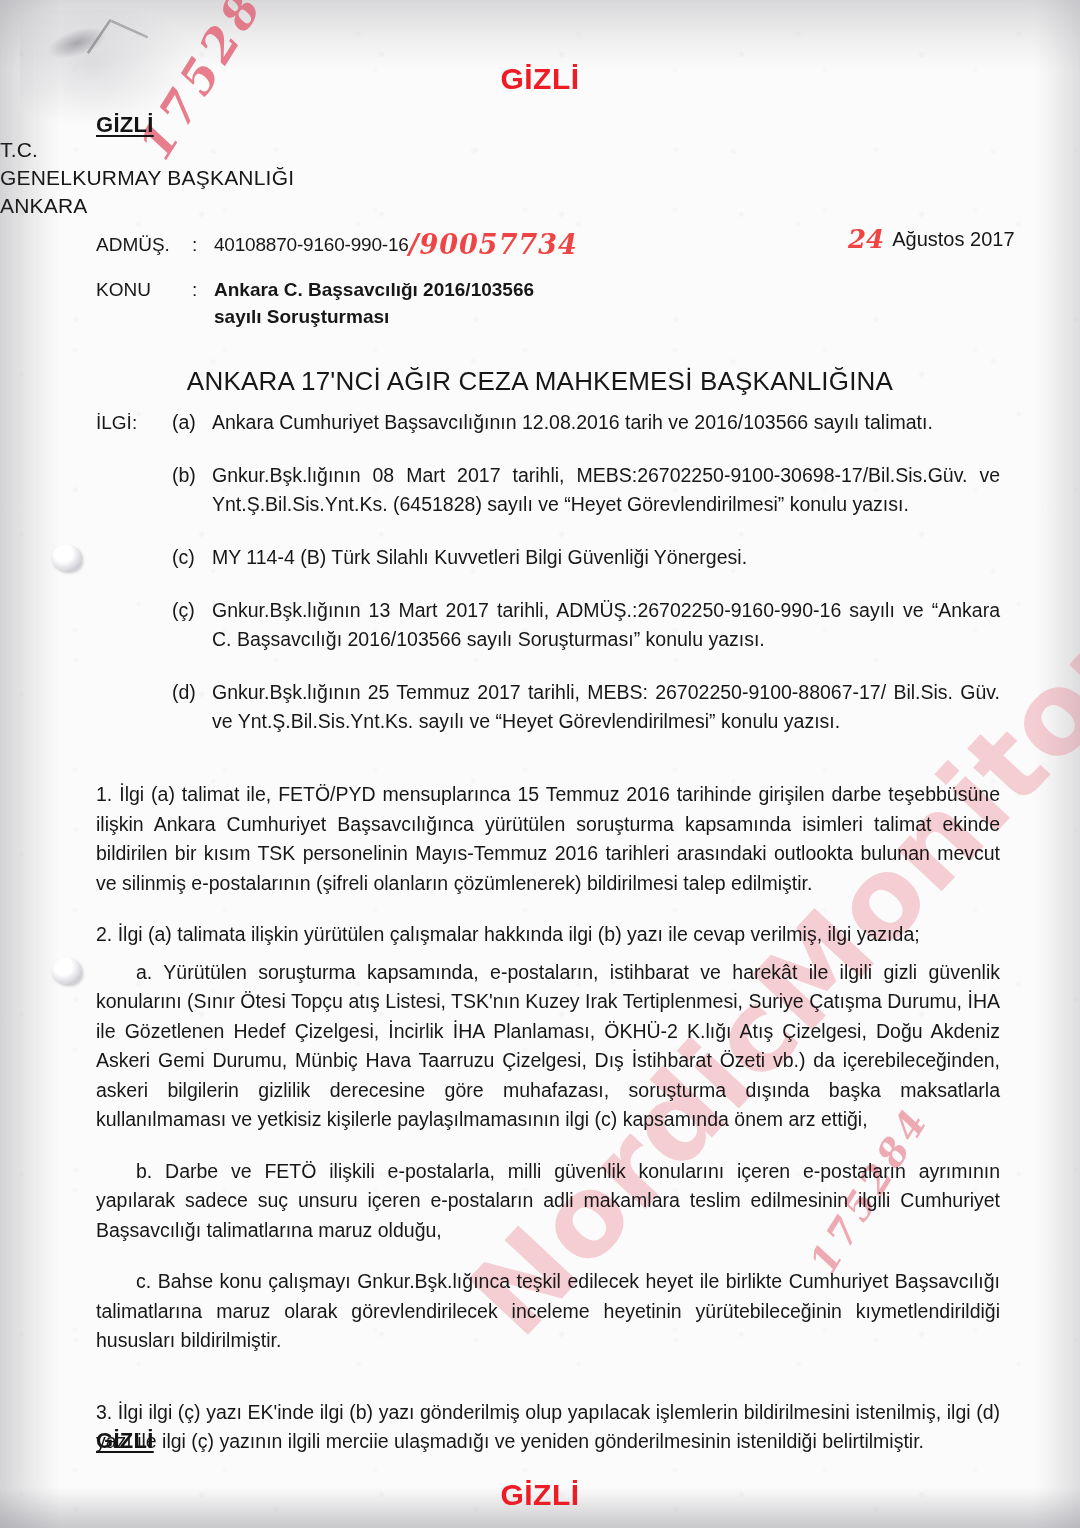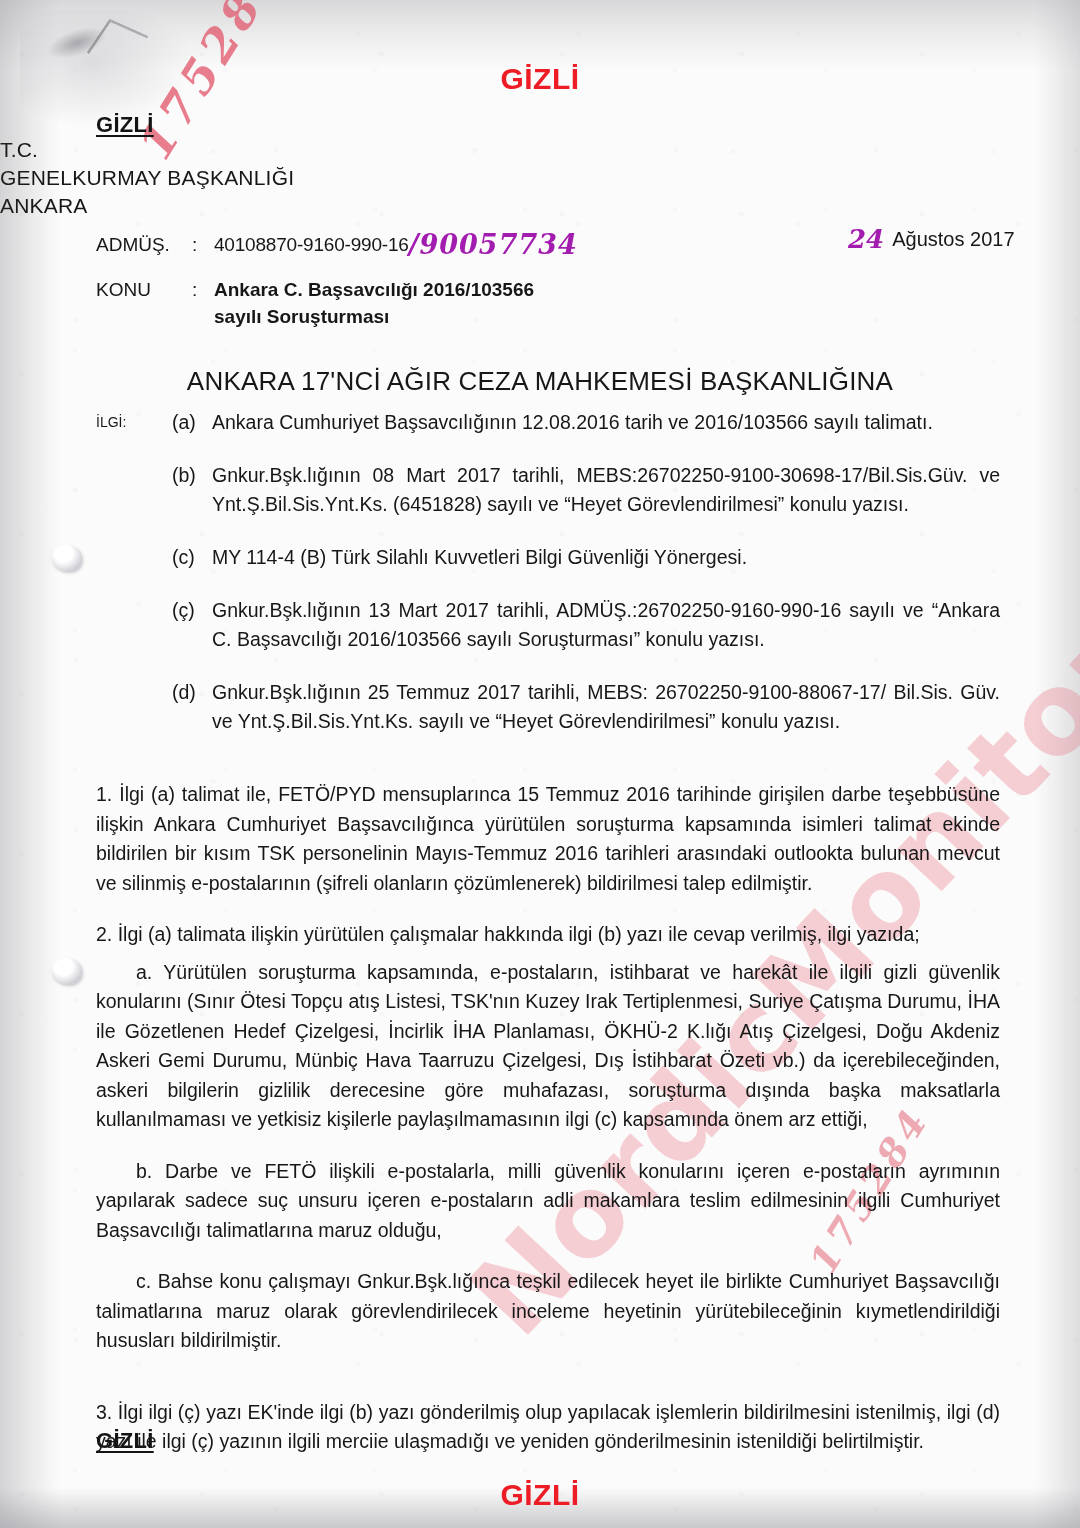--- a/index.html
+++ b/index.html
@@ -155,21 +155,21 @@
   #ref-colon    { display:inline-block; width: 22px; }
   #ref-number   { letter-spacing: -.2px; }
   #ref-date-wrap{
     position: absolute;
     left: 752px; top: -4px;
     white-space: nowrap;
     font-size: 20px;
   }
   .handwritten {
     font-family: "DejaVu Serif", serif;
-    color: #a21caf;
+    color: #ef4444;
     font-style: italic;
     font-weight: bold;
   }
   #ref-handwritten {
     font-size: 27px;
     letter-spacing: 1px;
     position: relative;
     top: 3px;
   }
   #date-handwritten {
@@ -202,21 +202,21 @@
   #ilgi-block {
     position: absolute;
     left: 96px; top: 408px;
     width: 904px;
     font-size: 19.5px;
     line-height: 29px;
   }
   #ilgi-label {
     position: absolute;
     left: 0; top: 0;
-    font-size: 14px;
+    font-size: 19px;
   }
   #ilgi-items {
     margin-left: 76px;
   }
   .ilgi-item {
     position: relative;
     margin-bottom: 24px;
     padding-left: 40px;
     text-align: justify;
     text-justify: inter-word;

